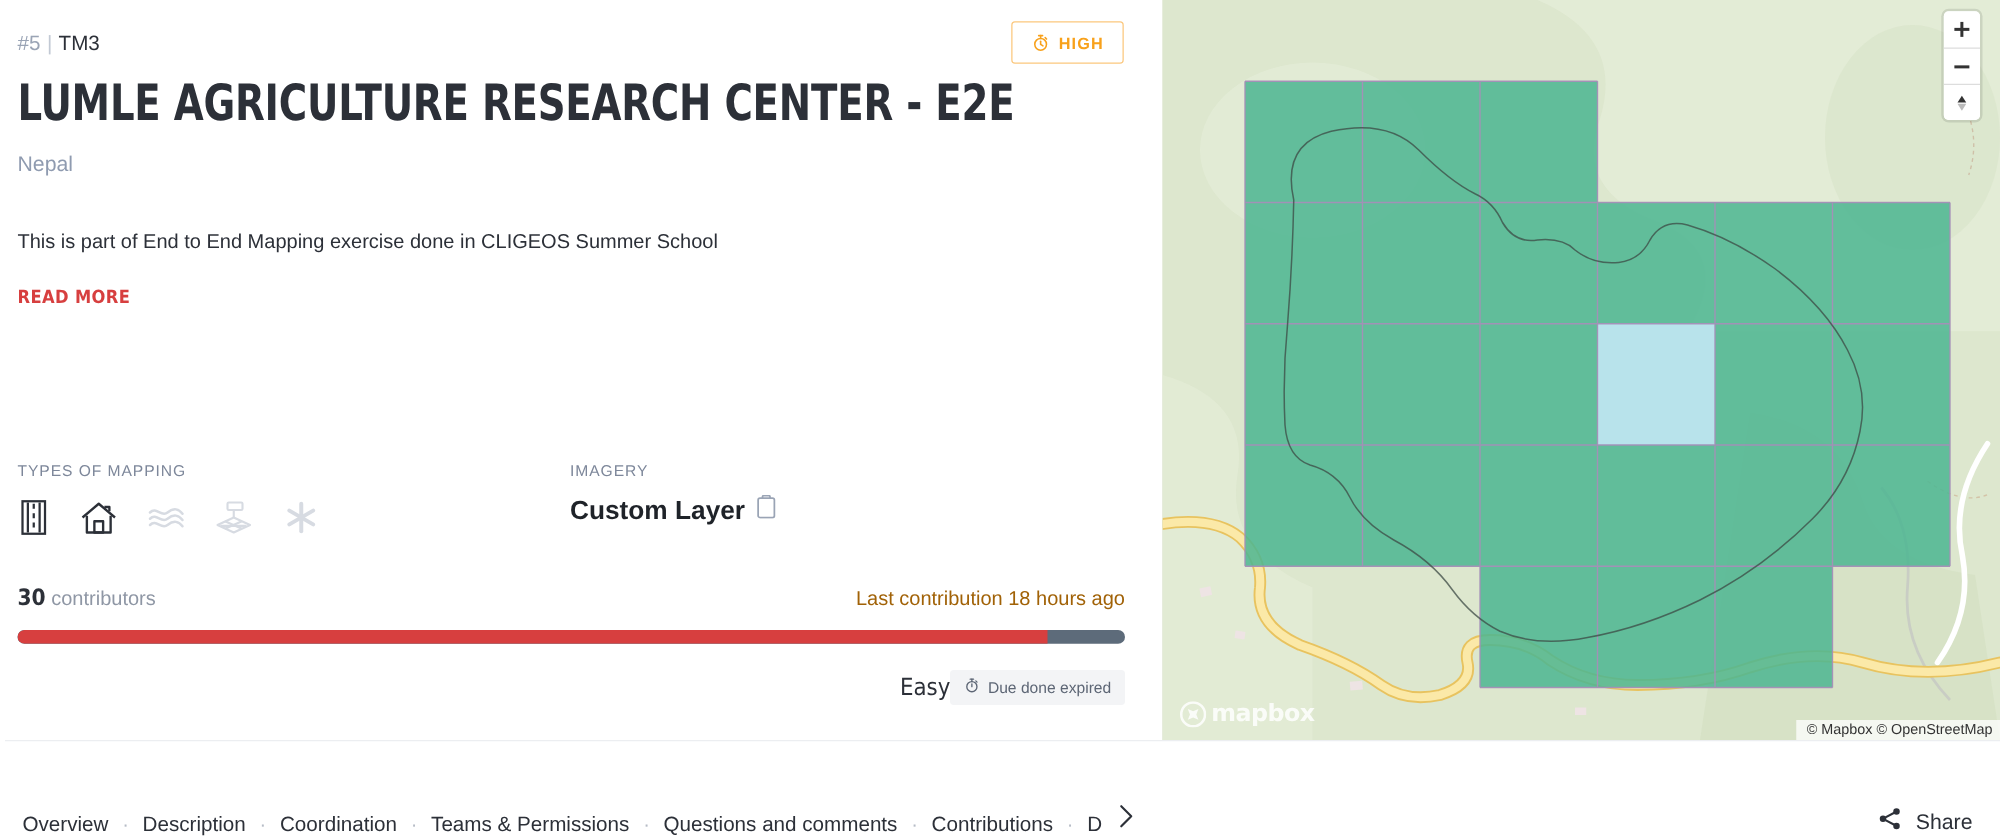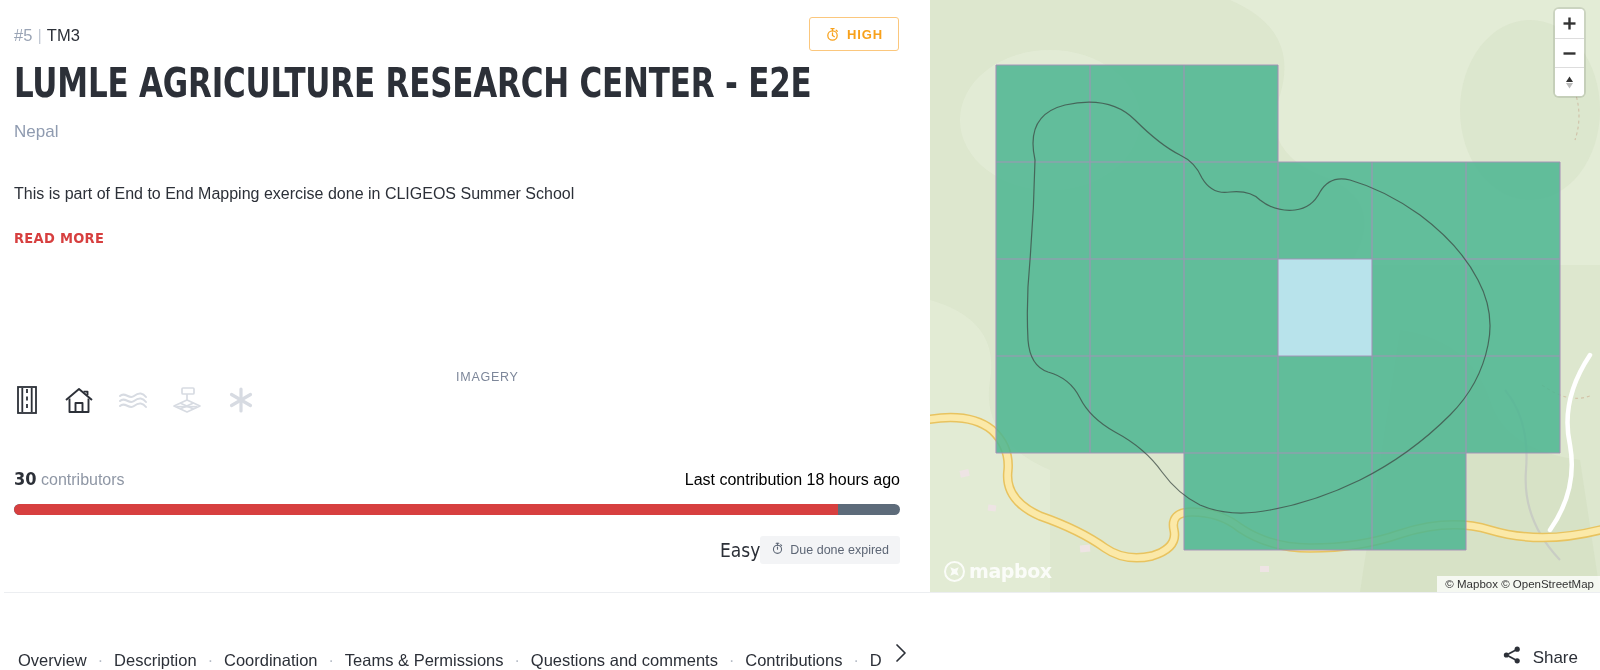--- a/index.html
+++ b/index.html
@@ -168,21 +168,21 @@
   }
   .contrib-left { font-size: 16px; color: #8f97a5; }
   .contrib-count {
     font-family: "DejaVu Sans Condensed", "Liberation Sans Narrow", "Liberation Sans", sans-serif;
     font-size: 18px;
     font-weight: 700;
     color: #2c3038;
   }
   .contrib-last {
     font-size: 16px;
-    color: #000000;
+    color: #a16207;
     text-align: right;
   }
 
   .progress-track {
     position: absolute;
     left: 14px;
     top: 504px;
     width: 886px;
     height: 11px;
     border-radius: 6px;
@@ -398,20 +398,21 @@
     <div class="country">Nepal</div>
 
     <p class="description">This is part of End to End Mapping exercise done in CLIGEOS Summer School</p>
 
     <span class="read-more">Read more</span>
 
     
     <div class="info-row">
 
       <div class="info-col-mapping">
+        <div class="info-label">Types of mapping</div>
         <div class="mapping-icons">
 
           <span class="mapping-icon active">
             <svg width="26" height="30" viewBox="0 0 26 30" fill="none" stroke="currentColor" stroke-width="1.8">
               <rect x="4" y="2" width="18" height="26"></rect>
               <line x1="13" y1="4" x2="13" y2="26" stroke-dasharray="4 3.5"></line>
               <line x1="8.3" y1="3" x2="8.3" y2="27"></line>
               <line x1="17.7" y1="3" x2="17.7" y2="27"></line>
             </svg>
           </span>
@@ -450,20 +451,29 @@
               <line x1="5.5" y1="9.5" x2="24.5" y2="20.5"></line>
               <line x1="24.5" y1="9.5" x2="5.5" y2="20.5"></line>
             </svg>
           </span>
 
         </div>
       </div>
 
       <div class="info-col-imagery">
         <div class="info-label">Imagery</div>
+        <div class="imagery-value">
+          <span>Custom Layer</span>
+          <span class="copy-icon">
+            <svg width="16" height="19" viewBox="0 0 16 19" fill="none" stroke="#9aa4b5" stroke-width="1.4" stroke-linejoin="round">
+              <rect x="1.5" y="2.5" width="13" height="15.5" rx="1.5"></rect>
+              <path d="M5 2.5 V 1.4 a0.9 0.9 0 0 1 0.9 -0.9 h4.2 a0.9 0.9 0 0 1 0.9 0.9 V 2.5"></path>
+            </svg>
+          </span>
+        </div>
       </div>
 
     </div>
 
     
     <div class="contrib-row">
       <div class="contrib-left">
         <span class="contrib-count">30</span>
         <span>contributors</span>
       </div>

